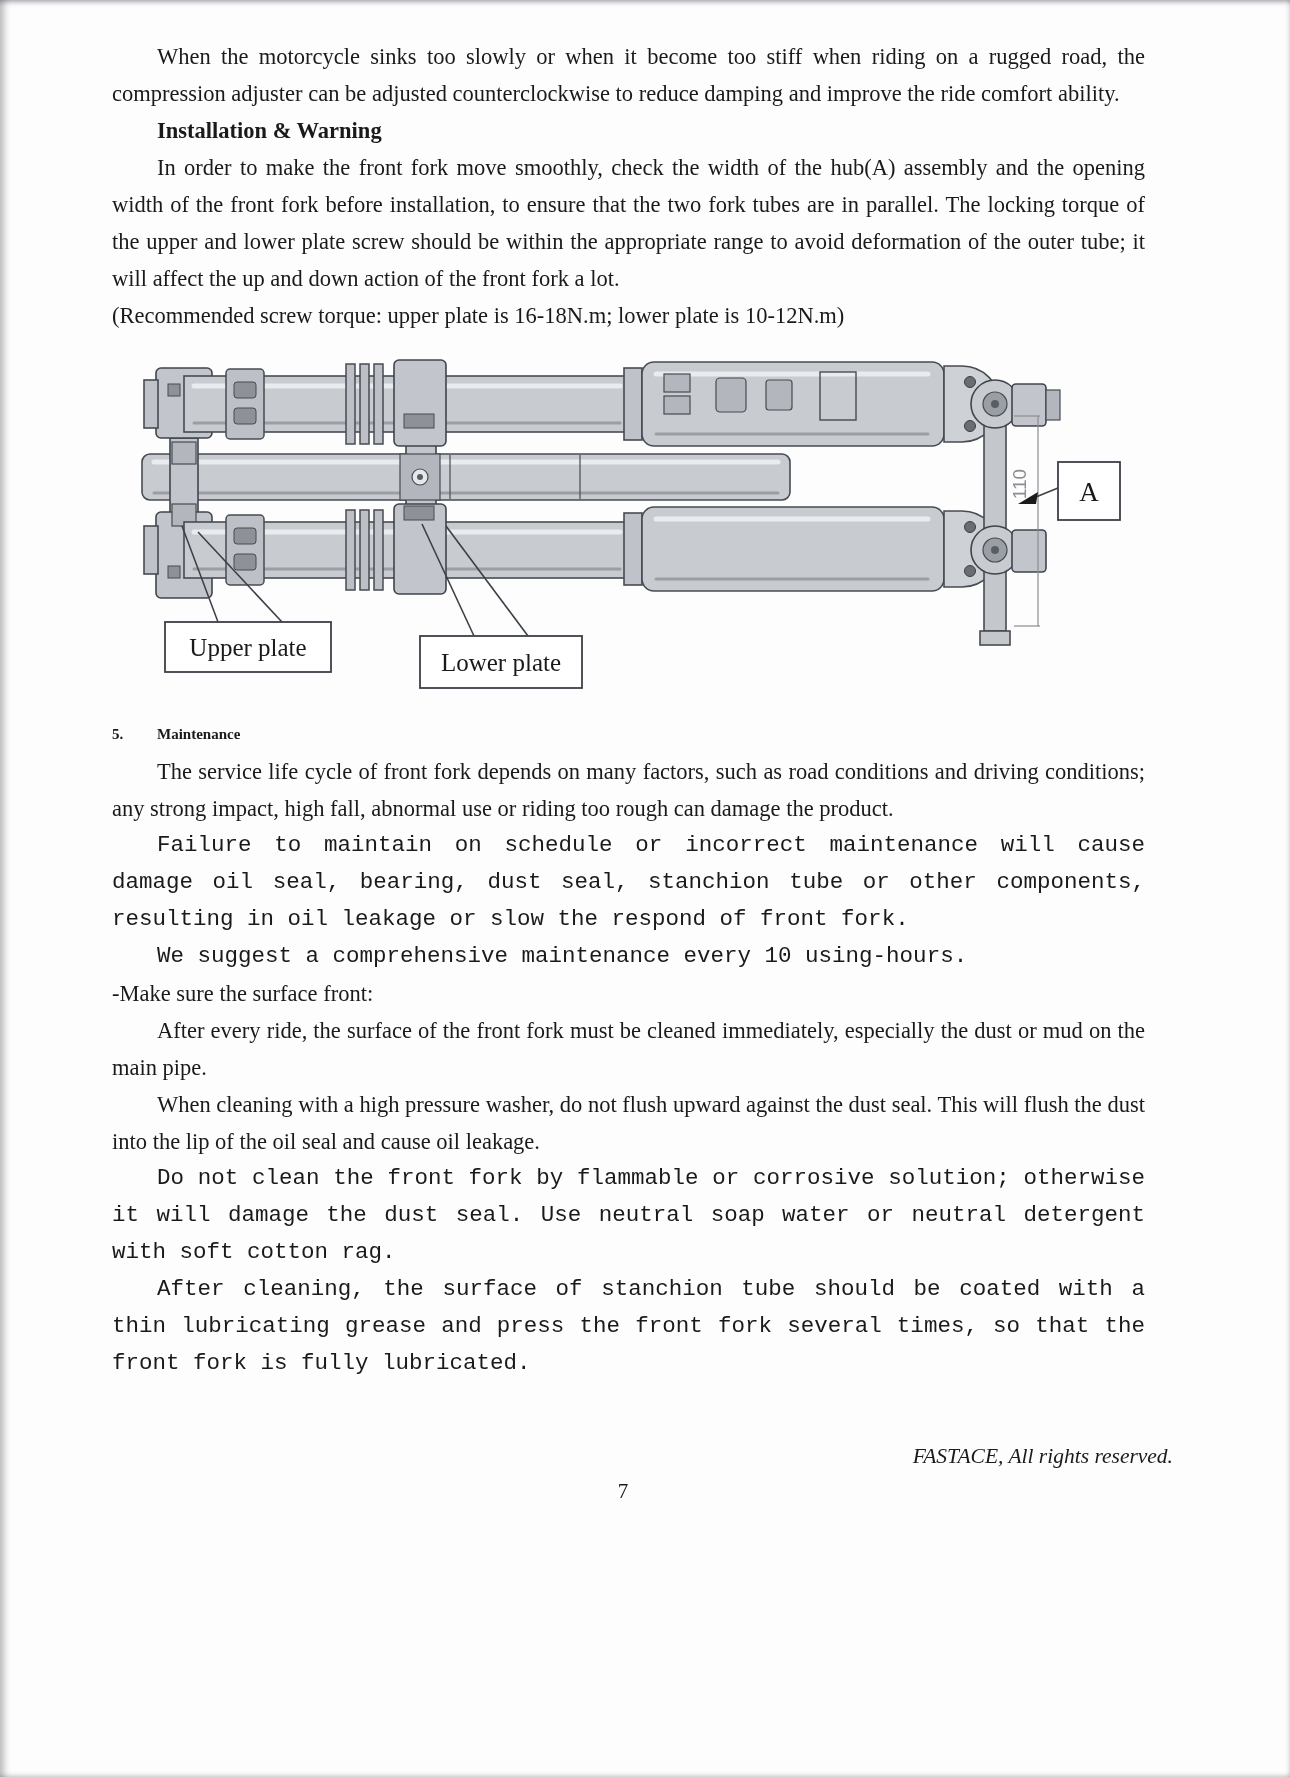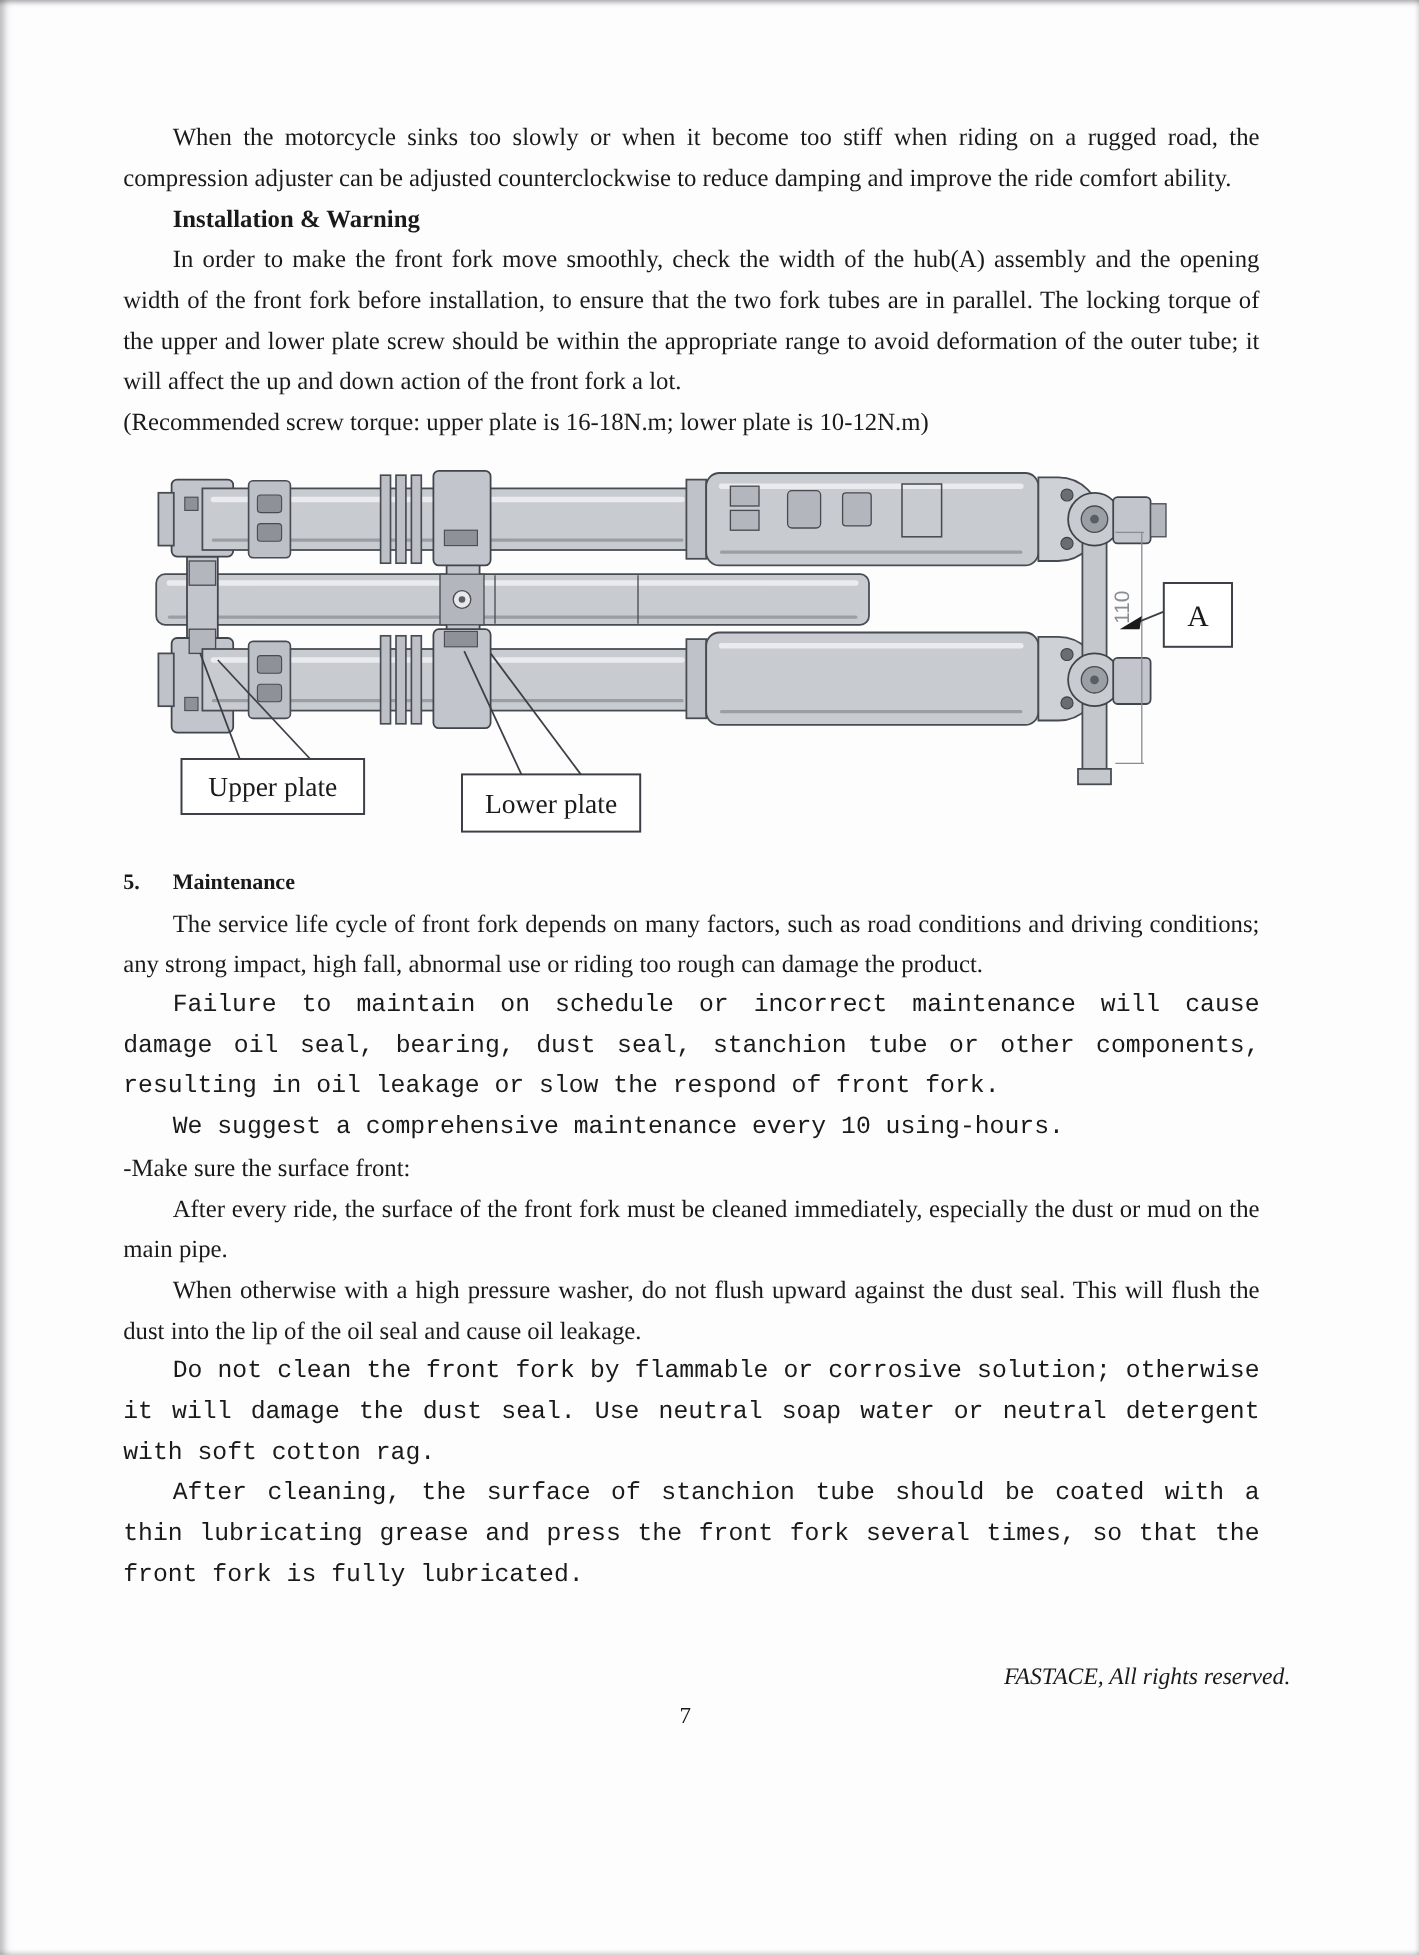--- a/index.html
+++ b/index.html
@@ -13,21 +13,21 @@
     font-family: "Liberation Serif", "DejaVu Serif", serif;
     color: #1a1a1a;
     box-shadow: inset 10px 0 7px -6px rgba(60,60,70,.35),
                 inset 0 7px 5px -5px rgba(60,60,70,.45),
                 inset -5px 0 4px -4px rgba(60,60,70,.22),
                 inset 0 -6px 5px -5px rgba(60,60,70,.30);
   }
   .content {
     box-sizing: border-box;
     width: 100%;
-    padding: 106px 145px 0 112px;
+    padding: 38px 145px 0 112px;
   }
   p.para {
     font-size: 22.5px;
     line-height: 37px;
     margin: 0;
     text-align: justify;
   }
   .ind { text-indent: 45px; }
   .bold { font-weight: bold; }
   .mt2 { margin-top: 2px; font-family: Liberation Mono, monospace; }
@@ -36,21 +36,21 @@
   .torque { margin-top: 9px; }
   .diagram {
     position: relative;
     margin-top: 20px;
     margin-left: 16px;
     width: 1002px;
     height: 340px;
   }
   .maint-head {
     margin-top: 22px;
-    font-size: 20px;
+    font-size: 15px;
     line-height: 37px;
     font-weight: bold;
   }
   .maint-head .num { display: inline-block; width: 45px; }
   .footer-right {
     box-sizing: border-box;
     margin-top: 60px;
     padding-right: 117px;
     text-align: right;
     font-style: italic;
@@ -234,21 +234,21 @@
     <p class="para ind">The service life cycle of front fork depends on many factors, such as road conditions and driving conditions; any strong impact, high fall, abnormal use or riding too rough can damage the product.</p>
 
     <p class="para ind mt2">Failure to maintain on schedule or incorrect maintenance will cause damage oil seal, bearing, dust seal, stanchion tube or other components, resulting in oil leakage or slow the respond of front fork.</p>
 
     <p class="para ind mt2">We suggest a comprehensive maintenance every 10 using-hours.</p>
 
     <p class="para">-Make sure the surface front:</p>
 
     <p class="para ind">After every ride, the surface of the front fork must be cleaned immediately, especially the dust or mud on the main pipe.</p>
 
-    <p class="para ind">When otherwise with a high pressure washer, do not flush upward against the dust seal. This will flush the dust into the lip of the oil seal and cause oil leakage.</p>
+    <p class="para ind">When cleaning with a high pressure washer, do not flush upward against the dust seal. This will flush the dust into the lip of the oil seal and cause oil leakage.</p>
 
     <p class="para ind mt2">Do not clean the front fork by flammable or corrosive solution; otherwise it will damage the dust seal. Use neutral soap water or neutral detergent with soft cotton rag.</p>
 
     <p class="para ind mt2">After cleaning, the surface of stanchion tube should be coated with a thin lubricating grease and press the front fork several times, so that the front fork is fully lubricated.</p>
   </div>
 
   <div class="footer-right">FASTACE, All rights reserved.</div>
 
   <div class="page-number">7</div>
 </div>

